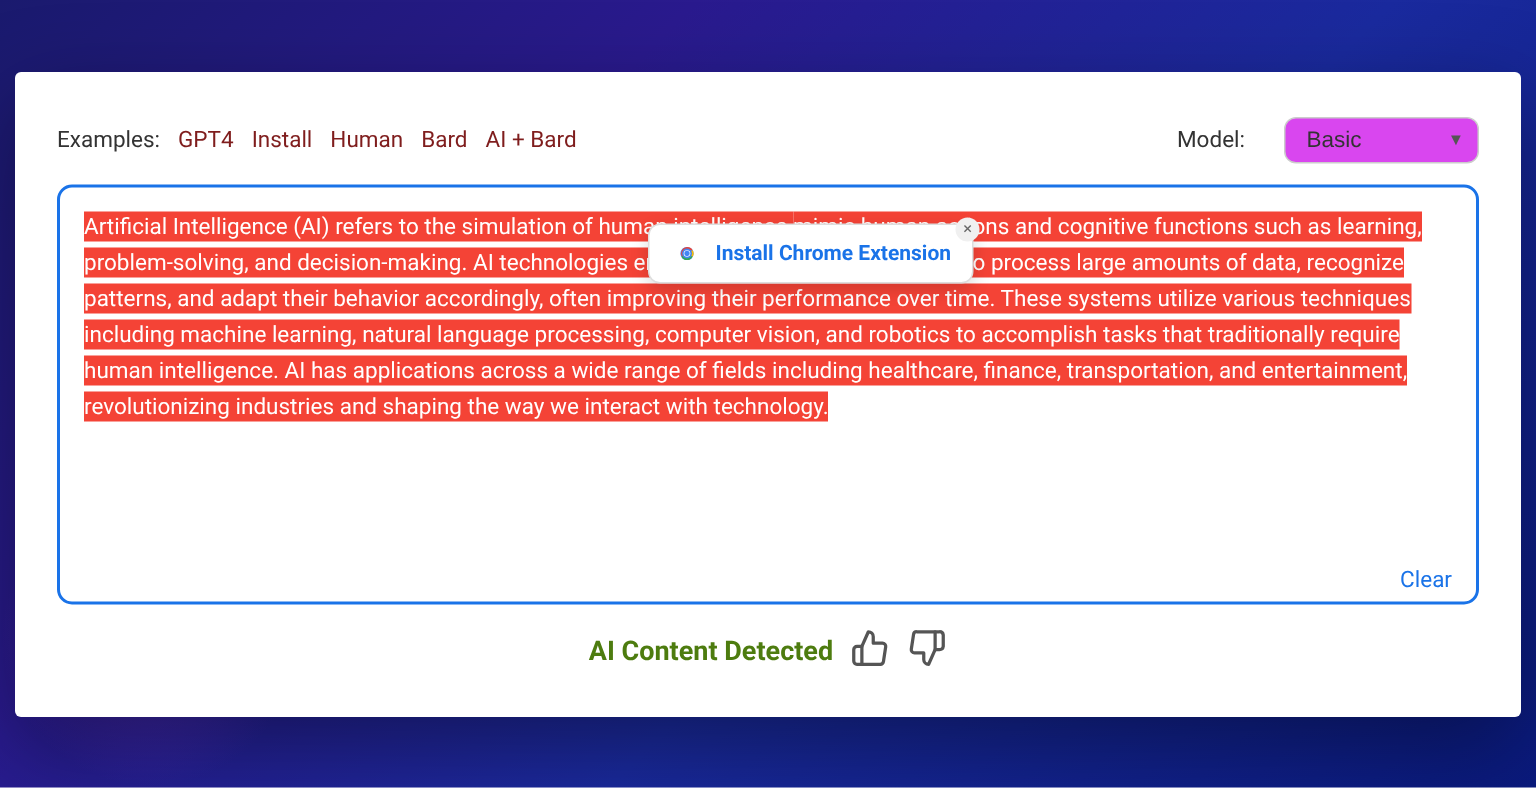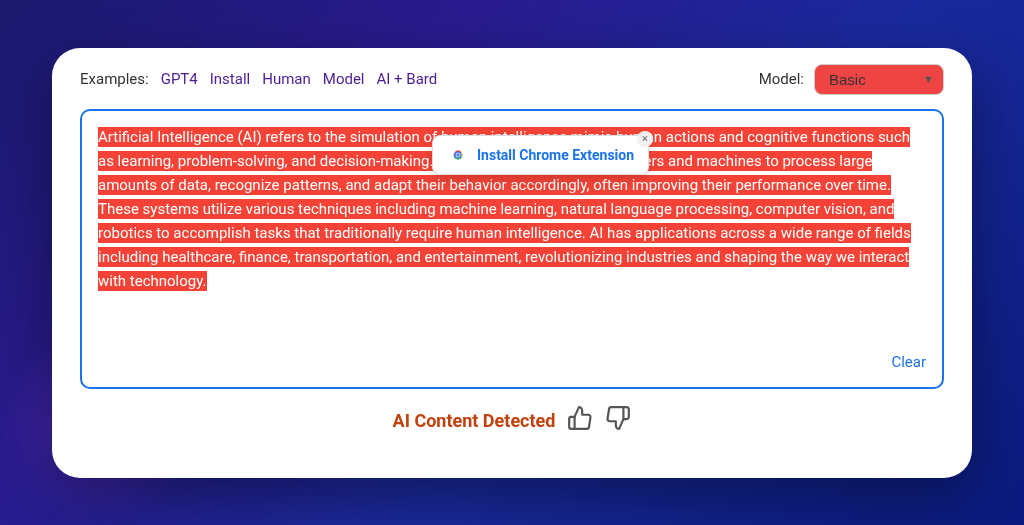--- a/index.html
+++ b/index.html
@@ -22,23 +22,23 @@
       bottom: 0;
       left: 0;
       width: 200px;
       height: 200px;
       background: radial-gradient(ellipse, rgba(100, 50, 200, 0.6) 0%, transparent 70%);
       border-radius: 50%;
     }
 
     .card {
       background: #ffffff;
-      border-radius: 28px;
-      padding: 16px 28px 20px 28px;
-      width: 920px;
+      border-radius: 4px;
+      padding: 30px 28px 20px 28px;
+      width: 1004px;
       min-height: 430px;
       box-shadow: 0 20px 60px rgba(0,0,0,0.4);
       position: relative;
     }
 
     .header {
       display: flex;
       align-items: center;
       justify-content: space-between;
       margin-bottom: 14px;
@@ -52,45 +52,45 @@
     }
 
     .examples-label {
       font-size: 15px;
       color: #333;
       font-weight: 400;
     }
 
     .example-link {
       font-size: 15px;
-      color: #4c1d95;
+      color: #7f1d1d;
       cursor: pointer;
       text-decoration: none;
     }
 
     .header-right {
       display: flex;
       align-items: center;
-      gap: 10px;
+      gap: 26px;
     }
 
     .model-label {
       font-size: 15px;
       color: #333;
       font-weight: 400;
     }
 
     .model-select {
       appearance: none;
       border: 1.5px solid #ccc;
       border-radius: 8px;
       padding: 6px 32px 6px 14px;
       font-size: 15px;
       color: #333;
-      background: #ef4444;
+      background: #d946ef;
       cursor: pointer;
       min-width: 130px;
       position: relative;
     }
 
     .select-wrapper {
       position: relative;
       display: inline-block;
     }
 
@@ -166,61 +166,61 @@
       border-radius: 50%;
       width: 16px;
       height: 16px;
       display: flex;
       align-items: center;
       justify-content: center;
     }
 
     .clear-btn {
       position: absolute;
-      bottom: 16px;
+      bottom: 6px;
       right: 16px;
       font-size: 15px;
       color: #1a73e8;
       cursor: pointer;
       background: none;
       border: none;
       font-family: inherit;
     }
 
     .footer {
       display: flex;
       align-items: center;
       justify-content: center;
       gap: 12px;
       margin-top: 16px;
     }
 
     .ai-detected-label {
       font-size: 18px;
       font-weight: 700;
-      color: #c2410c;
+      color: #4d7c0f;
     }
 
     .thumb-icon {
       font-size: 22px;
       cursor: pointer;
       color: #555;
     }
   </style>
 </head>
 <body>
 
 <div class="card">
   <div class="header">
     <div class="header-left">
       <span class="examples-label">Examples:</span>
       <a class="example-link">GPT4</a>
       <a class="example-link">Install</a>
       <a class="example-link">Human</a>
-      <a class="example-link">Model</a>
+      <a class="example-link">Bard</a>
       <a class="example-link">AI + Bard</a>
     </div>
     <div class="header-right">
       <span class="model-label">Model:</span>
       <div class="select-wrapper">
         <select class="model-select">
           <option>Basic</option>
           <option>Advanced</option>
           <option>Custom</option>
         </select>

